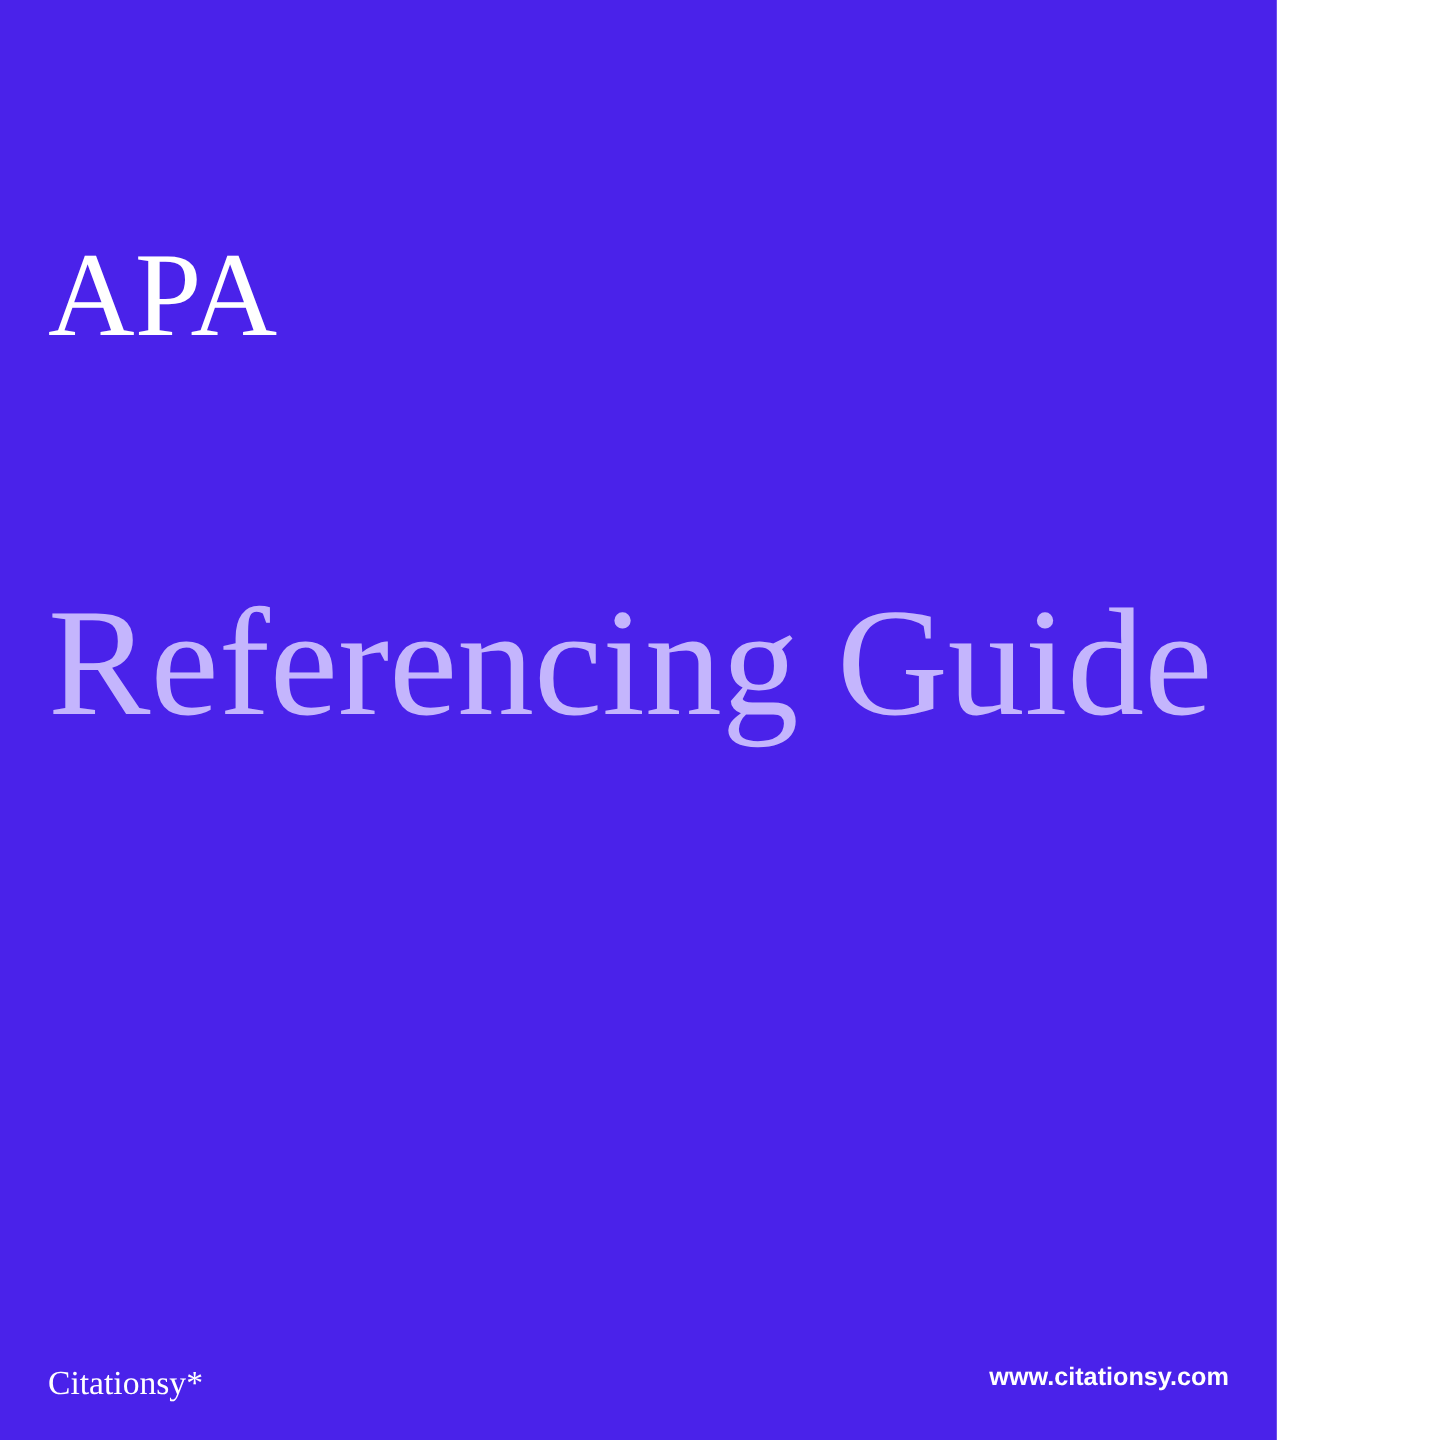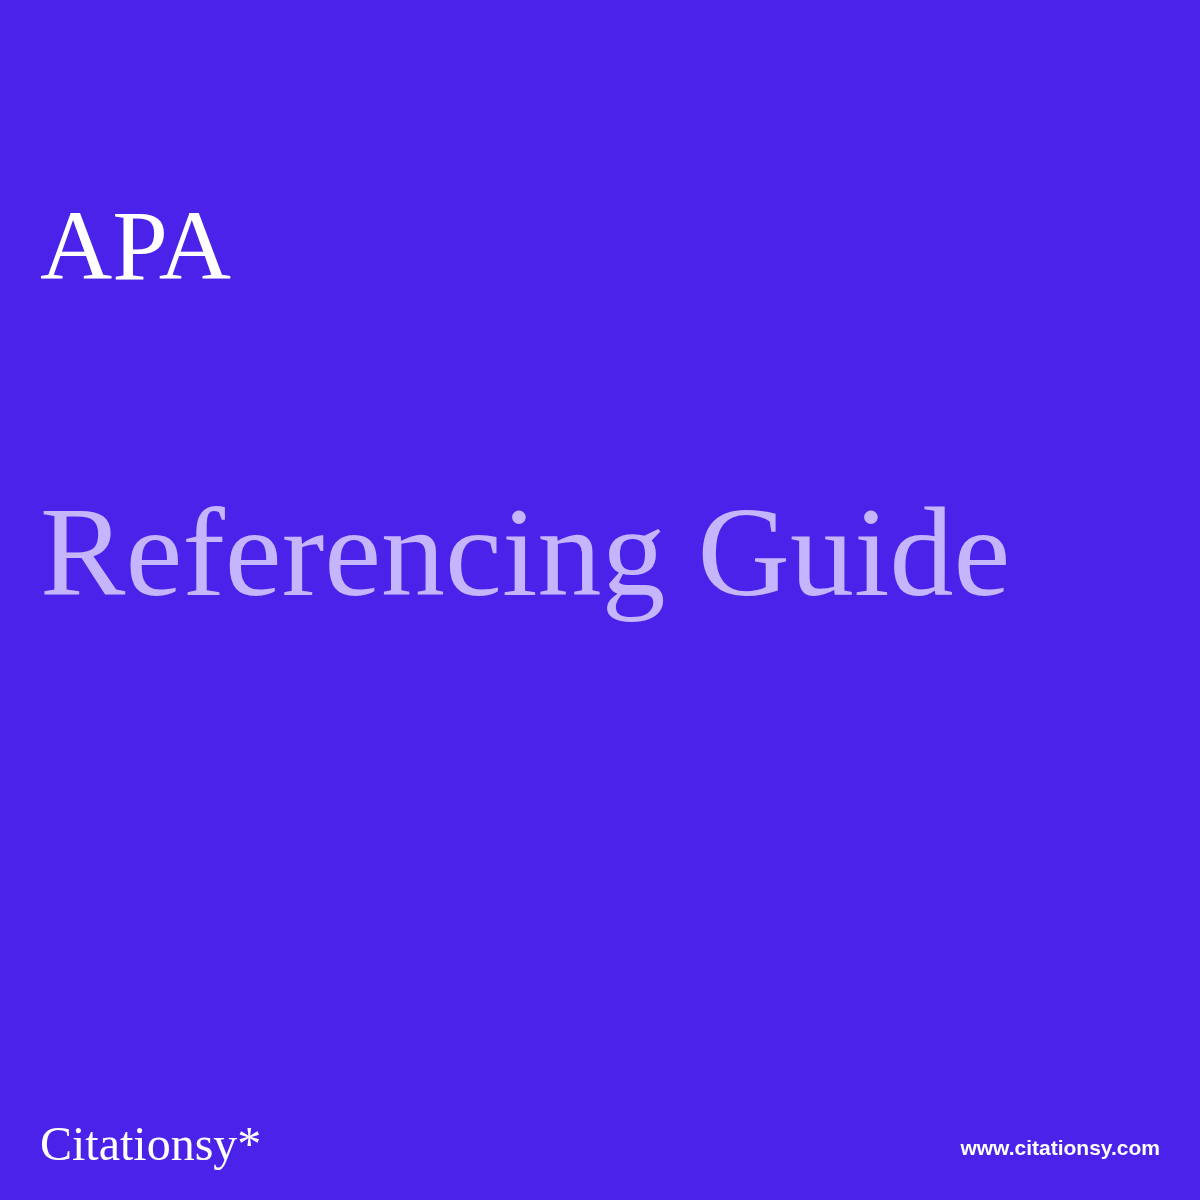--- a/index.html
+++ b/index.html
@@ -7,21 +7,21 @@
     padding: 0;
   }
   body {
     width: 1200px;
     height: 1200px;
     overflow: hidden;
     font-family: "Liberation Serif", serif;
   }
   .poster {
     position: relative;
-    width: 1200px;
+    width: 1064px;
     height: 1200px;
     background: #4a22ea;
     box-sizing: border-box;
   }
   .title-block {
     position: absolute;
     left: 40px;
     top: 196px;
     right: 40px;
   }
@@ -48,21 +48,21 @@
     left: 0;
     right: 0;
     bottom: 0;
     height: 120px;
   }
   .brand {
     position: absolute;
     left: 40px;
     bottom: 32px;
     font-family: "Liberation Serif", serif;
-    font-size: 48px;
+    font-size: 28px;
     color: #ffffff;
     line-height: 1;
     margin-top: 46px;
   }
   .site-url {
     position: absolute;
     right: 40px;
     bottom: 42px;
     font-family: "Liberation Sans", sans-serif;
     font-size: 21px;

